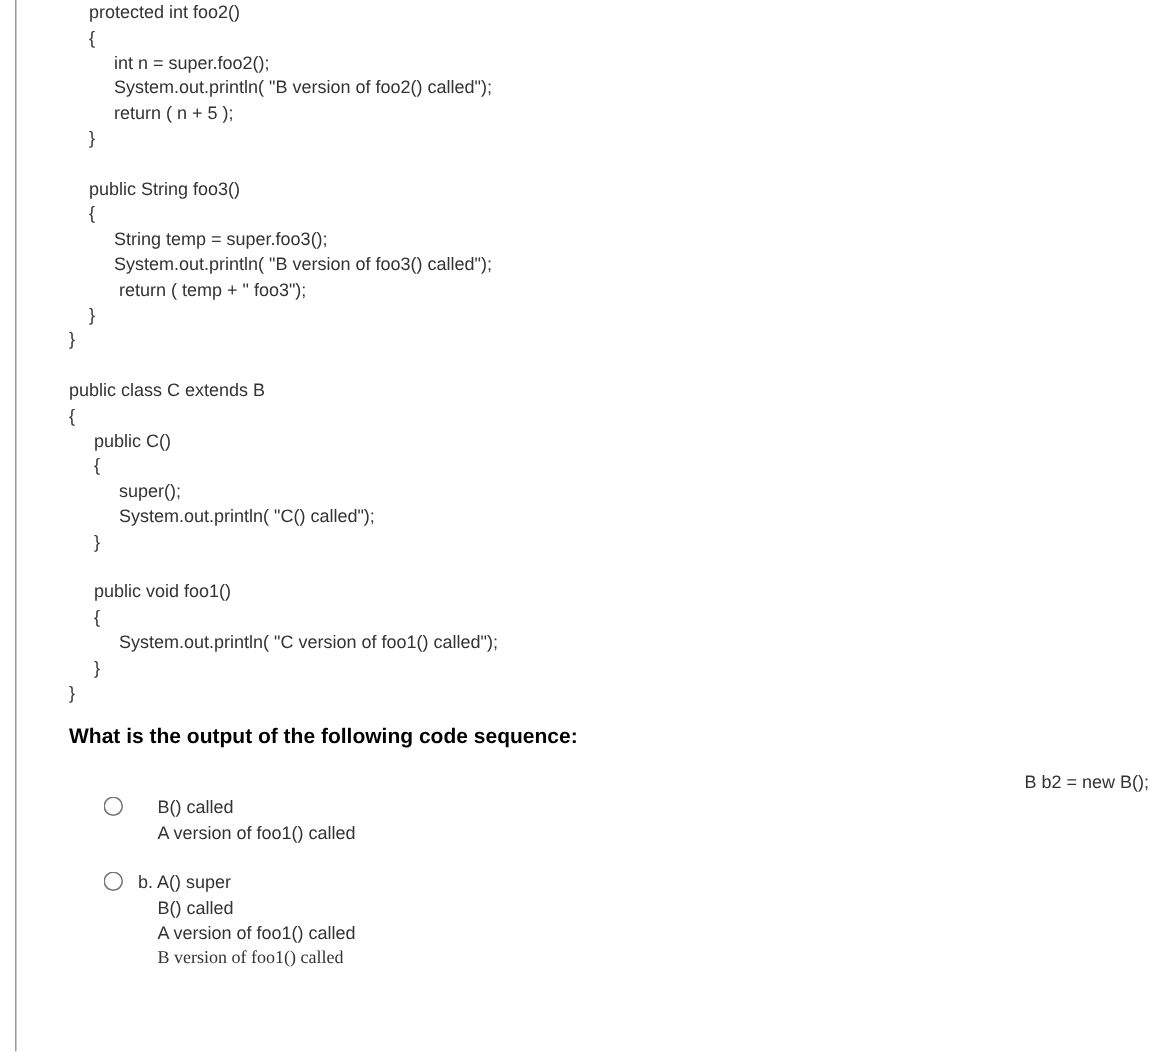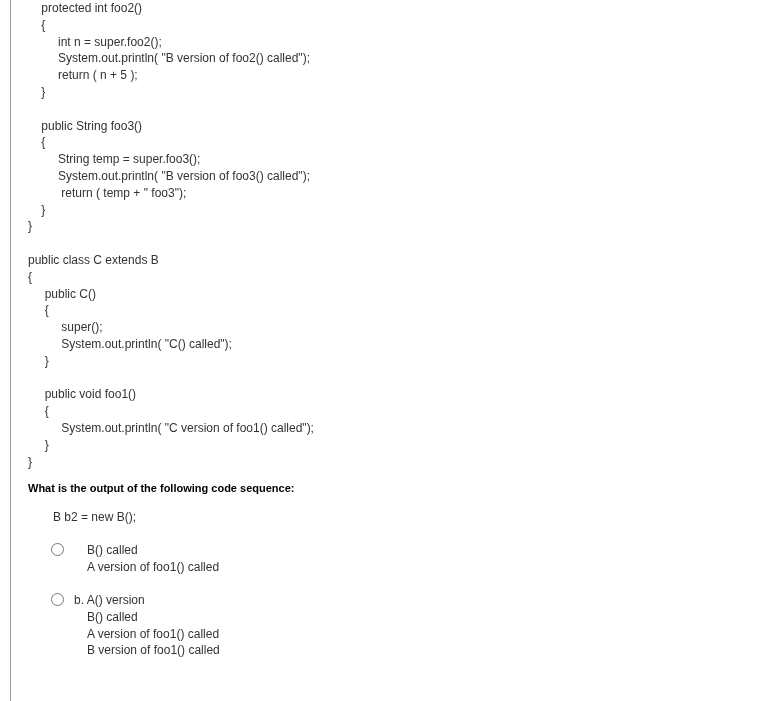--- a/index.html
+++ b/index.html
@@ -8,42 +8,42 @@
       color: #333;
       margin: 0;
       padding: 0;
       width: 766px;
       height: 701px;
       background: #fff;
     }
     .container {
       border-left: 1px solid #999;
       margin-left: 10px;
-      padding-left: 17px;
+      padding-left: 35px;
       padding-top: 0;
       height: 100%;
       box-sizing: border-box;
     }
     .code-block {
       font-family: Arial, Helvetica, sans-serif;
       line-height: 1.4;
       white-space: pre;
       color: #333;
     }
     .question-header {
       font-weight: bold;
-      font-size: 11px;
+      font-size: 14px;
       margin-top: 12px;
       margin-bottom: 14px;
       color: #000;
     }
     .code-snippet {
       margin-left: 25px;
-      margin-bottom: 16px;
       line-height: 1.5;
+      text-align: right;
     }
     .options {
       margin-left: 18px;
     }
     .option-row {
       display: flex;
       align-items: flex-start;
       margin-bottom: 16px;
     }
     .radio {
@@ -100,23 +100,23 @@
             <div style="padding-left: 13px;">B() called</div>
             <div style="padding-left: 13px;">A version of foo1() called</div>
           </div>
         </div>
     </div>
 
     <div class="option-row">
       <input type="radio" name="answer" class="radio" style="">
       <div>
           <div style="line-height: 1.4;">
-            <div>b. A() version</div>
+            <div>b. A() super</div>
             <div style="padding-left: 13px;">B() called</div>
             <div style="padding-left: 13px;">A version of foo1() called</div>
-            <div style="padding-left: 13px;">B version of foo1() called</div>
+            <div style="padding-left: 13px; font-family: Liberation Serif, serif;">B version of foo1() called</div>
           </div>
         </div>
     </div>
 
   </div>
 
 </div>
 
 </body></html>

